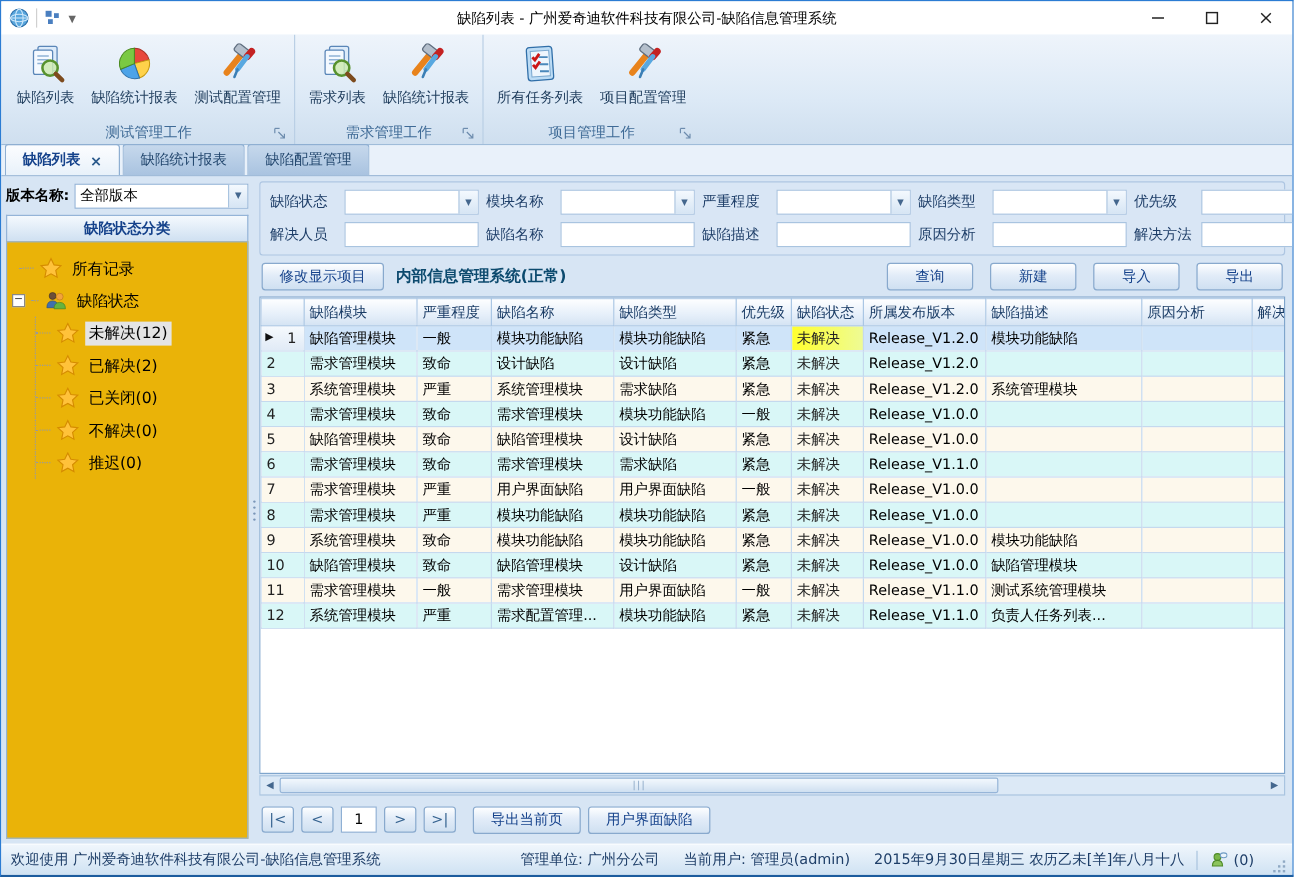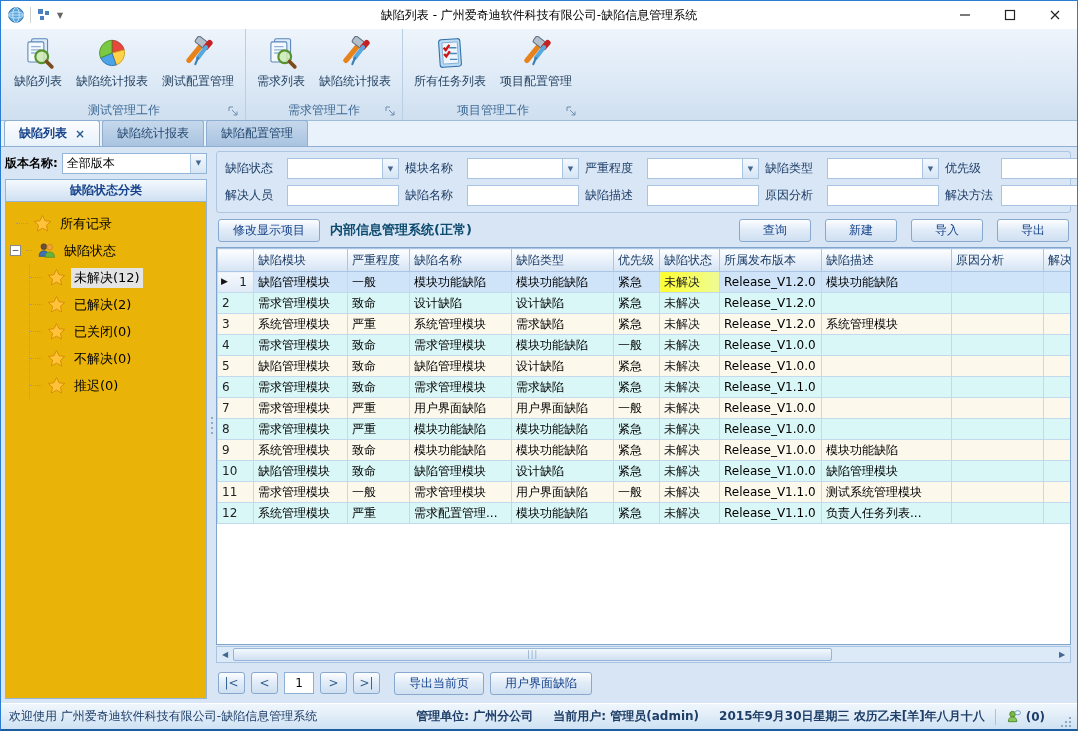--- a/index.html
+++ b/index.html
@@ -104,21 +104,21 @@
   
   .gridfooter { flex: none; height: 40px; display: flex; align-items: center; gap: 6px; padding: 0 2px; }
   .summary { color: #000; flex: 1; }
   .pgbtn { width: 27px; height: 22px; padding: 0; background: linear-gradient(#fdfeff, #e2ecf8 45%, #cfe0f1); border: 1px solid #88a9cd; border-radius: 3px; color: #34628f; font: inherit; }
   .pginput { width: 30px; height: 22px; border: 1px solid #8fb0d4; text-align: center; font: inherit; }
   .exbtn { margin-left: 8px; }
 
   
   .statusbar { flex: none; height: 26px; background: linear-gradient(#f0f6fc, #cfe2f3); border-top: 1px solid #ffffff; display: flex; align-items: center; padding: 0 4px 0 8px; color: #1e3e68; justify-content: flex-end; }
   .sb-left { flex: 1; white-space: nowrap; }
-  .sb-item { padding: 0 10px; white-space: nowrap; display: flex; align-items: center; gap: 5px; font-weight: bold; }
+  .sb-item { padding: 0 10px; white-space: nowrap; display: flex; align-items: center; gap: 5px; }
   .sb-div { width: 1px; height: 16px; background: #aac4de; }
   .sb-grip { display: flex; flex-direction: column; gap: 2px; margin: 8px 2px 2px 6px; align-self: flex-end; }
   .sb-grip span { display: flex; gap: 2px; justify-content: flex-end; }
   .sb-grip i { width: 2px; height: 2px; background: #8fa9c4; }
 
   .chev { color: #44678e; }
 </style>
 </head>
 <body>
 

